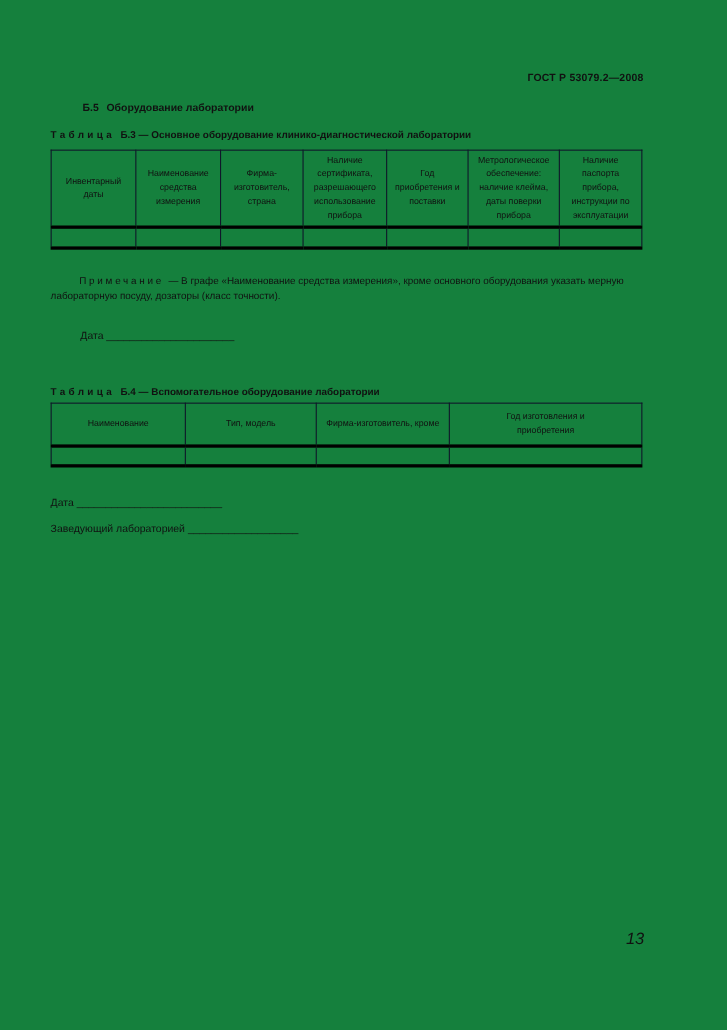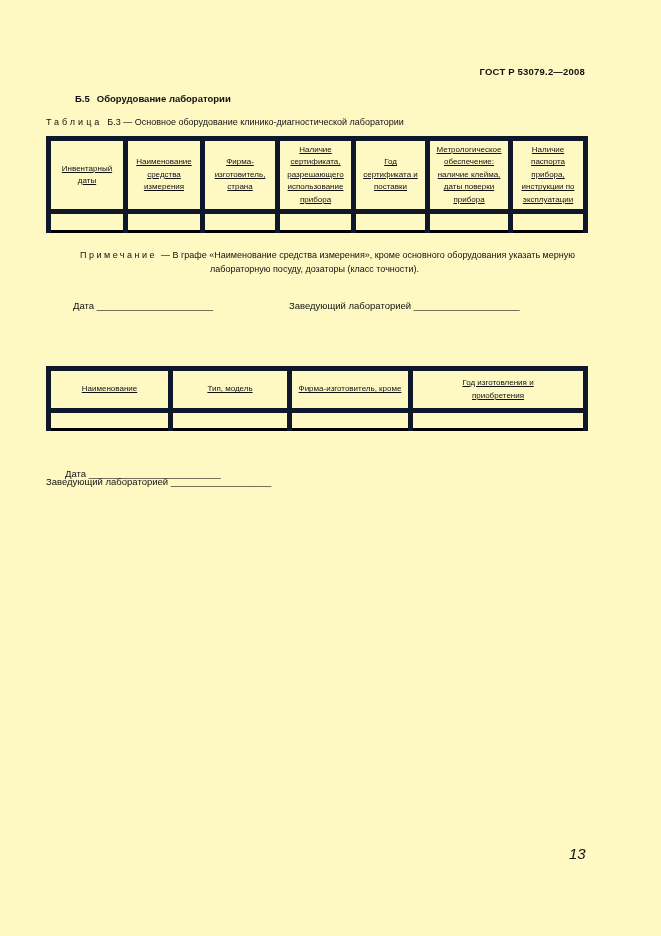--- a/index.html
+++ b/index.html
@@ -1,68 +1,68 @@
 <!DOCTYPE html>
 <html><head>
 <meta charset="utf-8">
 <style>
   html,body { margin:0; padding:0; background:#e8e8e8; }
   .page {
     position: relative;
     width: 661px; height: 936px;
-    background: #fef9c3;
+    background: #15803d;
     font-family: "Liberation Sans", sans-serif;
     color: #111;
     overflow: hidden;
   }
   .abs { position: absolute; }
   .doc-header {
     top: 66px; right: 76px;
     font-size: 9.5px; font-weight: bold;
     letter-spacing: 0.2px;
   }
   .section-heading {
     top: 93px; left: 75px;
     font-size: 9.5px; font-weight: bold;
   }
   .section-heading .num { margin-right: 7px; }
-  .tbl-caption { font-size: 9px; }
+  .tbl-caption { font-size: 9px; font-weight: bold; }
   .caption-b3 { top: 117px; left: 46px; }
   .caption-b4 { top: 351px; left: 46px; }
   .ls { letter-spacing: 3px; margin-right: 5px; }
   .tbl {
     border-collapse: collapse; table-layout: fixed;
     width: 537px;
   }
   .tbl-b3 { top: 136px; left: 46px; }
   .tbl-b4 { top: 366px; left: 46px; }
-  .tbl th, .tbl td { border: 5px solid #0f172a; padding: 1px 2px; text-decoration: underline; }
+  .tbl th, .tbl td { border: 1px solid #0f172a; padding: 1px 2px; }
   .tbl thead th {
     border-bottom: 3px solid #000;
     font-weight: normal;
     font-size: 8px; line-height: 12.5px;
     text-align: center; vertical-align: middle;
     white-space: pre-line;
   }
   .tbl tbody td { border-bottom: 3px solid #000; }
   .tbl-b3 thead th { height: 66px; }
   .tbl-b3 tbody td { height: 14px; }
   .tbl-b4 thead th { height: 35px; }
   .tbl-b4 tbody td { height: 13px; }
   .note {
     top: 239px; left: 46px; width: 537px;
     font-size: 9px; line-height: 14px;
     text-indent: 26px;
-    text-align: center;
+    text-align: left;
   }
   .note .ls { letter-spacing: 2.5px; margin-right: 4px; }
   .sig { font-size: 9.5px; white-space: nowrap; }
   .sig-date-1 { top: 300px; left: 46px; margin-left: 27px; }
   .sig-head-1 { top: 300px; left: 289px; }
-  .sig-date-2 { top: 468px; left: 46px; margin-left: 19px; }
+  .sig-date-2 { top: 452px; left: 46px; }
   .sig-head-2 { top: 476px; left: 46px; }
   .blank { letter-spacing: 0; }
   .page-number { top: 845px; left: 569px; font-size: 15px; font-style: italic; }
 </style>
 </head>
 <body>
 
 <div class="page">
 
   <div class="abs doc-header">ГОСТ Р 53079.2—2008</div>
@@ -94,21 +94,21 @@
 измерения</th>
         <th>Фирма-
 изготовитель,
 страна</th>
         <th>Наличие
 сертификата,
 разрешающего
 использование
 прибора</th>
         <th>Год
-сертификата и
+приобретения и
 поставки</th>
         <th>Метрологическое
 обеспечение:
 наличие клейма,
 даты поверки
 прибора</th>
         <th>Наличие
 паспорта
 прибора,
 инструкции по
@@ -129,25 +129,24 @@
   </table>
 
   <p class="abs note">
     <span class="ls">Примечание</span><span>— В графе «Наименование средства измерения», кроме основного оборудования указать мерную лабораторную посуду, дозаторы (класс точности).</span>
   </p>
 
   <div class="abs sig sig-date-1">
     <span>Дата</span>
     <span class="blank">______________________</span>
   </div>
-  <div class="abs sig sig-head-1">
-    <span>Заведующий лабораторией</span>
-    <span class="blank">____________________</span>
+
+  <div class="abs tbl-caption caption-b4">
+    <span class="ls">Таблица</span><span>Б.4 — Вспомогательное оборудование лаборатории</span>
   </div>
-
 
   <table class="abs tbl tbl-b4">
     <colgroup>
       <col style="width:122px">
         <col style="width:119px">
         <col style="width:121px">
         <col style="width:175px">
     </colgroup>
     <thead>
       <tr>

